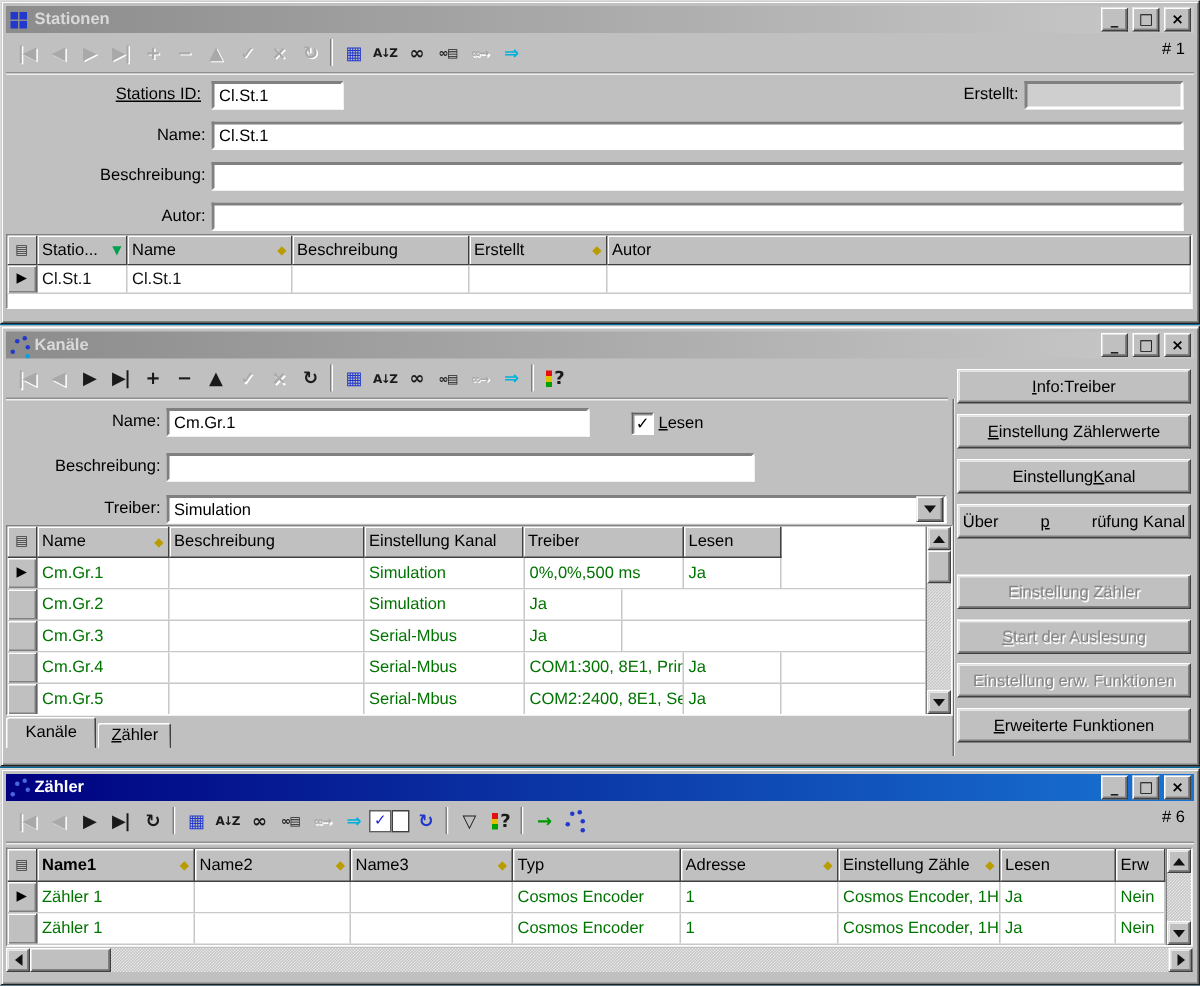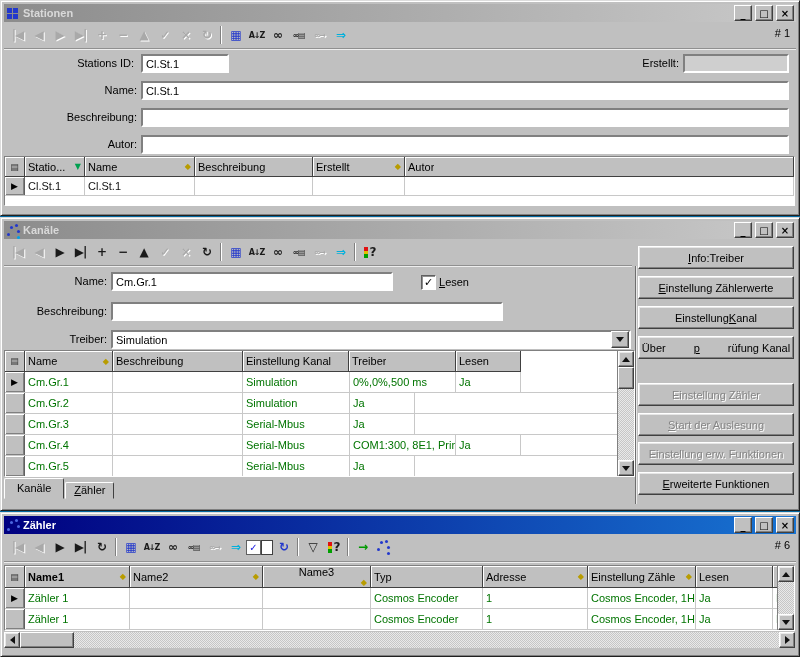--- a/index.html
+++ b/index.html
@@ -77,21 +77,21 @@
   .gh.corner{justify-content:center;font-size:9px;color:#333;font-family:"DejaVu Sans",sans-serif;}
   .g-st .gh{height:20px;} .g-st .gr{height:19px;} .g-st .gc{line-height:18px;}
   .g-ka .gh{height:21px;} .g-ka .gr{height:21px;} .g-ka .gc{line-height:20px;}
   .g-z  .gh{height:22px;} .g-z  .gr{height:21px;} .g-z  .gc{line-height:20px;}
   .g-st .gc{color:#111;}
   .g-ka .gc,.g-z .gc{color:#007400;}
   .g-st .c0{width:20px;} .g-st .c1{width:60px;} .g-st .c2{width:110px;} .g-st .c3{width:118px;}
   .g-st .c4{width:92px;} .g-st .c5{flex:1 1 auto;}
   .g-ka .c0{width:20px;} .g-ka .c1{width:88px;} .g-ka .c2{width:130px;} .g-ka .c3{width:107px;}
   .g-ka .c4{width:106px;} .g-ka .c5{width:65px;}
-  .g-z .c0{width:20px;} .g-z .c1{width:105px;} .g-z .c2{width:133px;} .g-z .c3{width:108px;flex-direction:column;}
+  .g-z .c0{width:20px;} .g-z .c1{width:105px;} .g-z .c2{width:104px;} .g-z .c3{width:108px;}
   .g-z .c4{width:112px;} .g-z .c5{width:105px;} .g-z .c6{width:108px;} .g-z .c7{width:77px;} .g-z .c8{flex:1 1 auto;}
   
   .vscroll{width:16px;flex:0 0 auto;display:flex;flex-direction:column;border-left:1px solid #808080;}
   .hscroll{position:absolute;height:16px;display:flex;box-sizing:border-box;}
   .sb-btn{width:16px;height:16px;flex:0 0 auto;background:#c0c0c0;border:1px solid;border-color:#ffffff #404040 #404040 #ffffff;
           box-shadow:inset -1px -1px 0 #808080,inset 1px 1px 0 #e8e8e8;display:flex;align-items:center;justify-content:center;
           box-sizing:border-box;}
   .sb-thumb{background:#c0c0c0;border:1px solid;border-color:#ffffff #404040 #404040 #ffffff;
             box-shadow:inset -1px -1px 0 #808080;box-sizing:border-box;flex:0 0 auto;}
   .sb-track{flex:1 1 auto;background-color:#c6c6c6;
@@ -144,21 +144,21 @@
         <span class="tb-btn" style="color: rgb(34, 56, 204);">▦</span>
         <span class="tb-btn small">A↓Z</span>
         <span class="tb-btn">∞</span>
         <span class="tb-btn small">∞▤</span>
         <span class="tb-btn disabled small">∞→</span>
         <span class="tb-btn" style="color: rgb(0, 176, 220);">⇒</span>
       </div>
     <span class="tb-count"># 1</span>
     <div class="groove" style="top:47px;"></div>
 
-    <label class="flabel" style="left:0;top:56px;width:133px;">Stations ID:</label>
+    <label class="flabel" style="left:0;top:56px;width:133px;text-decoration:underline;">Stations ID:</label>
     <input class="field" style="left: 140px; top: 53px; width: 88px;" value="Cl.St.1">
     <label class="flabel" style="left:560px;top:56px;width:118px;">Erstellt:</label>
     <input class="field off" style="left: 682px; top: 53px; width: 106px;" disabled="" value="">
 
     <label class="flabel" style="left:3px;top:83px;width:133px;">Name:</label>
     <input class="field" style="left: 140px; top: 80px; width: 648px;" value="Cl.St.1">
 
     <label class="flabel" style="left:3px;top:110px;width:133px;">Beschreibung:</label>
     <input class="field" style="left: 140px; top: 107px; width: 648px;" value="">
 
@@ -302,20 +302,21 @@
               <div class="gc c2"></div>
               <div class="gc c3">Serial-Mbus</div>
               <div class="gc c4">COM1:300, 8E1, Prim</div>
               <div class="gc c5">Ja</div>
             </div>
             <div class="gr">
               <div class="gc c0 selc"></div>
               <div class="gc c1">Cm.Gr.5</div>
               <div class="gc c2"></div>
               <div class="gc c3">Serial-Mbus</div>
+              <div class="gc c4">COM2:2400, 8E1, Se</div>
               <div class="gc c5">Ja</div>
             </div>
           </div>
       </div>
       <div class="vscroll">
         <span class="sb-btn">
             <i class="t-up"></i>
           </span>
         <span class="sb-thumb" style="height:22px;"></span>
         <span class="sb-track"></span>

